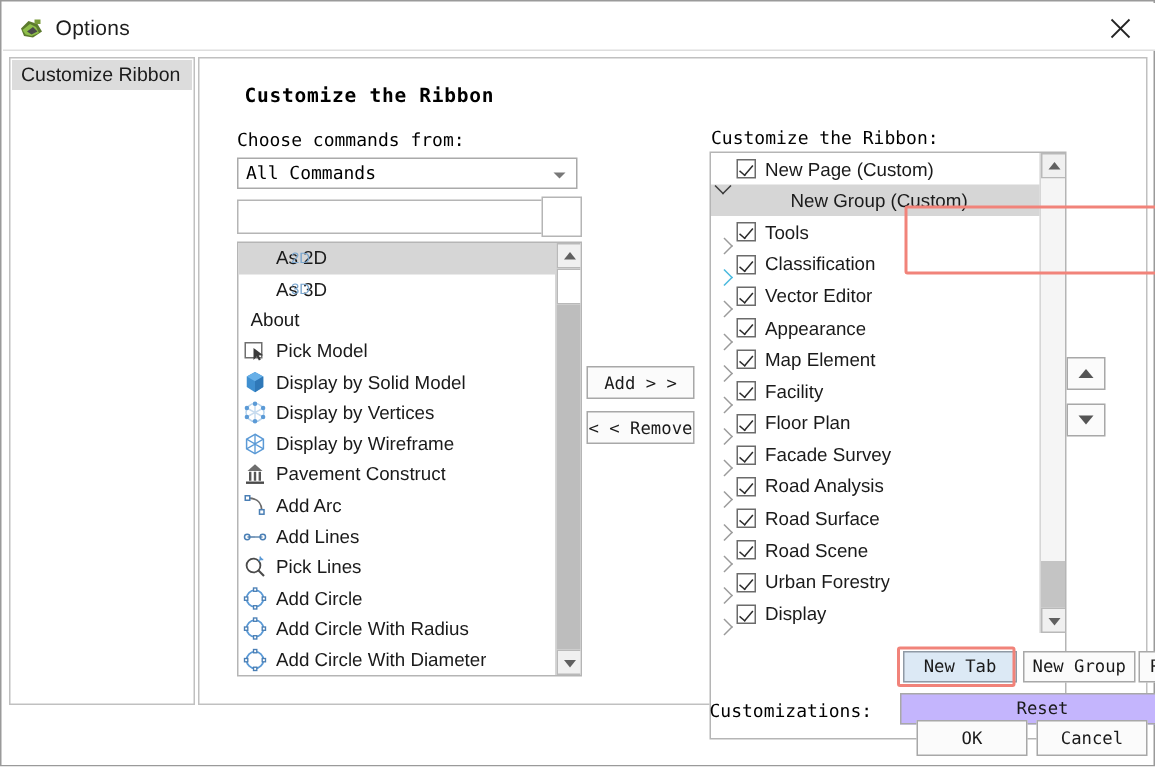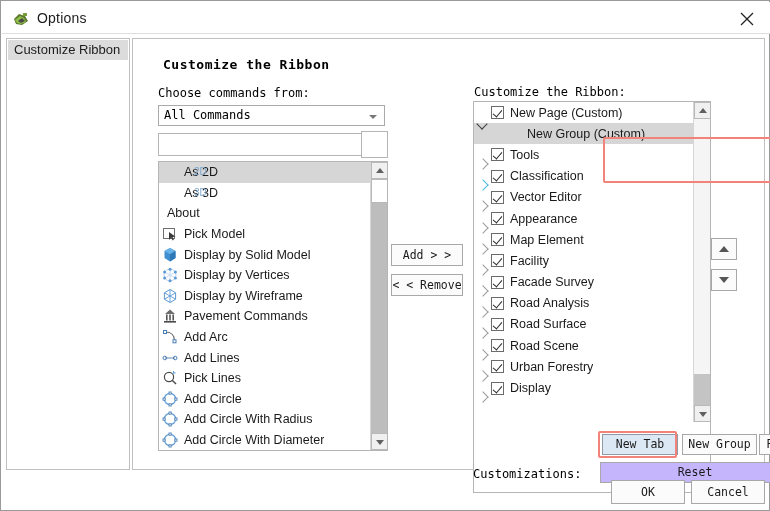--- a/index.html
+++ b/index.html
@@ -501,21 +501,21 @@
             <span class="cmd-label">Display by Wireframe</span>
           </div>
           <div class="cmd-row">
             <span class="cmd-icon"><svg width="16" height="16" viewBox="0 0 16 16">
                 <rect x="2" y="13" width="12" height="1.6" fill="#4a4a4a"></rect>
                 <path d="M8 1.5 L13 6 L3 6 Z" fill="#6d6d6d"></path>
                 <rect x="4" y="6.5" width="1.6" height="6" fill="#565656"></rect>
                 <rect x="7.2" y="6.5" width="1.6" height="6" fill="#565656"></rect>
                 <rect x="10.4" y="6.5" width="1.6" height="6" fill="#565656"></rect>
               </svg></span>
-            <span class="cmd-label">Pavement Commands</span>
+            <span class="cmd-label">Pavement Construct</span>
           </div>
           <div class="cmd-row">
             <span class="cmd-icon"><svg width="16" height="16" viewBox="0 0 16 16">
                 <path d="M3 3 C 10 3, 12.5 6, 12.5 12" fill="none" stroke="#6b6b6b" stroke-width="1.2"></path>
                 <rect x="1.5" y="1.5" width="3" height="3" fill="#fff" stroke="#4a7fb5" stroke-width="1"></rect>
                 <rect x="11" y="10.8" width="3" height="3" fill="#fff" stroke="#4a7fb5" stroke-width="1"></rect>
               </svg></span>
             <span class="cmd-label">Add Arc</span>
           </div>
           <div class="cmd-row">
@@ -618,20 +618,25 @@
           </div>
           <div class="tree-row">
             <span class="tw collapsed-chev"></span>
             <span class="tck checked"></span>
             <span class="tree-label">Map Element</span>
           </div>
           <div class="tree-row">
             <span class="tw collapsed-chev"></span>
             <span class="tck checked"></span>
             <span class="tree-label">Facility</span>
+          </div>
+          <div class="tree-row">
+            <span class="tw collapsed-chev"></span>
+            <span class="tck checked"></span>
+            <span class="tree-label">Floor Plan</span>
           </div>
           <div class="tree-row">
             <span class="tw collapsed-chev"></span>
             <span class="tck checked"></span>
             <span class="tree-label">Facade Survey</span>
           </div>
           <div class="tree-row">
             <span class="tw collapsed-chev"></span>
             <span class="tck checked"></span>
             <span class="tree-label">Road Analysis</span>

